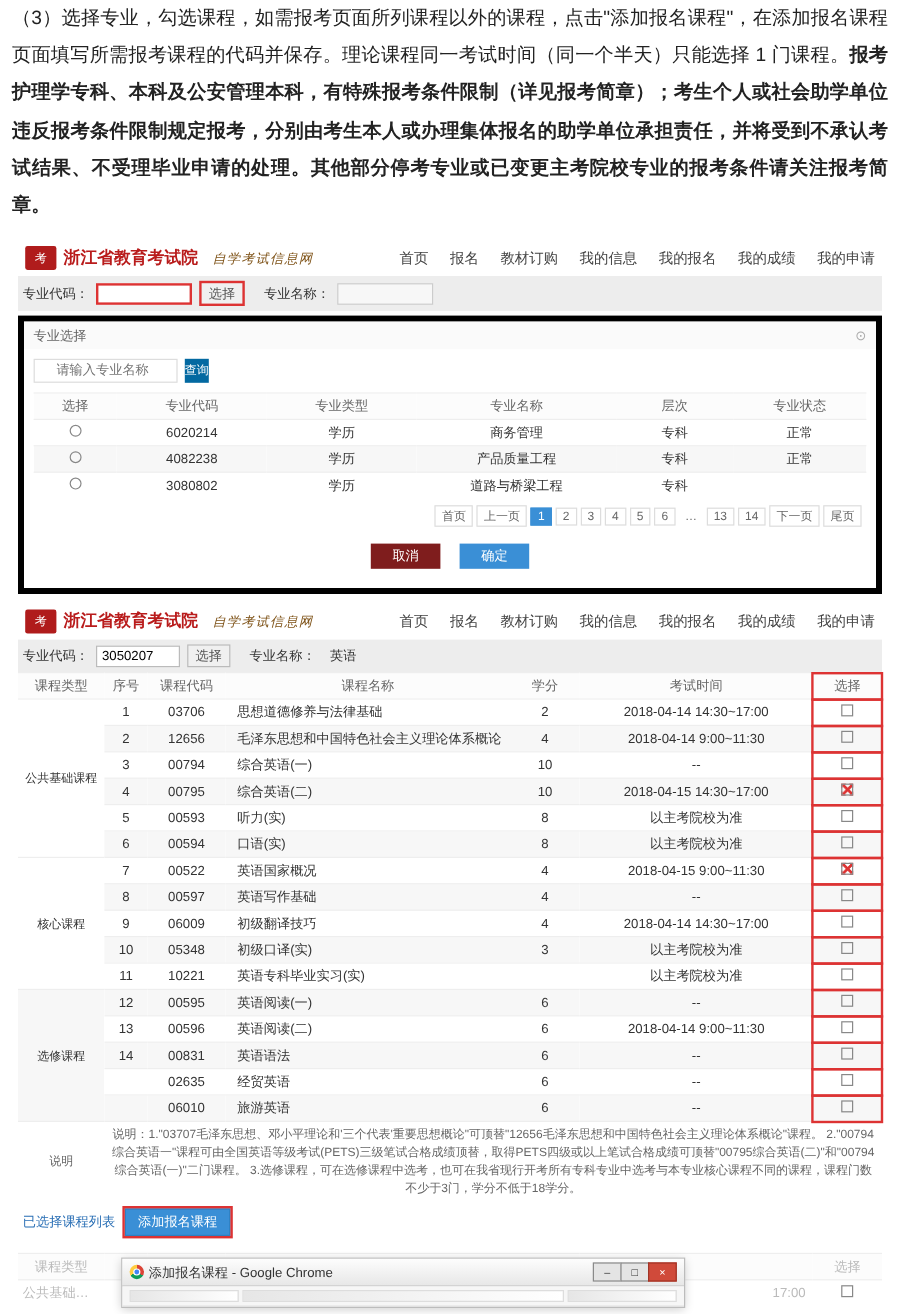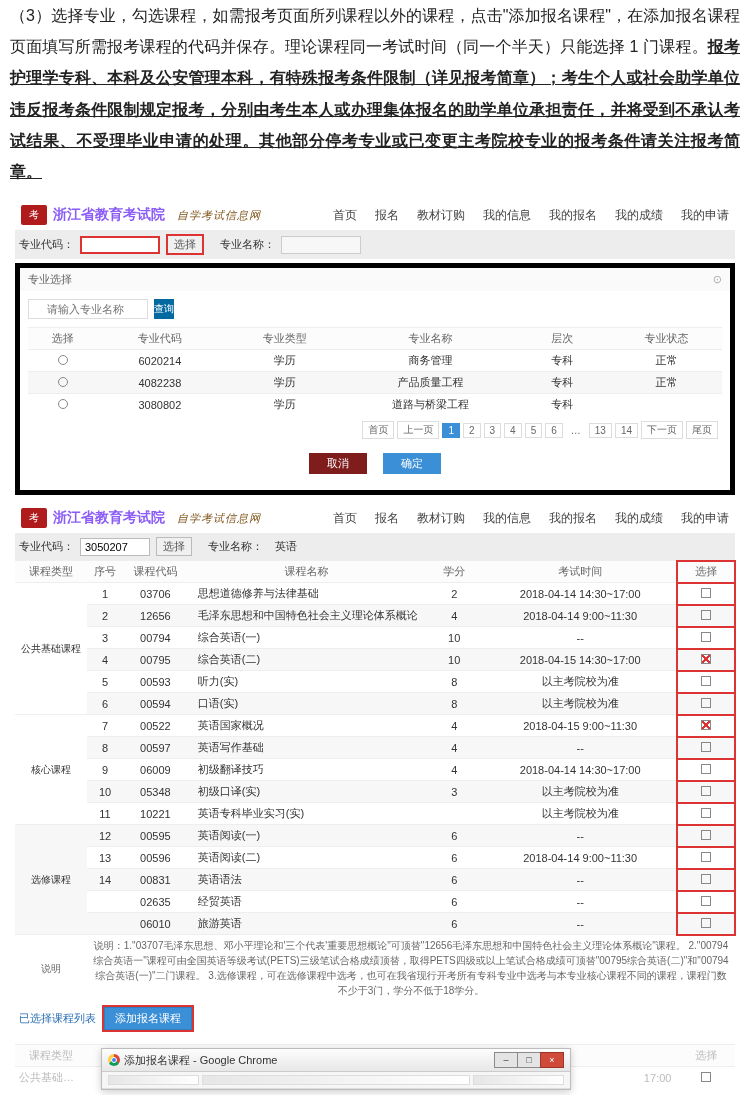--- a/index.html
+++ b/index.html
@@ -1,23 +1,23 @@
 <!DOCTYPE html>
 <html><head>
 <meta charset="utf-8">
 <style>
   * { box-sizing: border-box; }
   body { margin: 0; font-family: "Microsoft YaHei", SimSun, Arial, sans-serif; font-size: 12px; color: #333; width: 750px; background: #fff; }
   .doc-text { font-size: 16px; line-height: 1.95; padding: 0 10px 8px 10px; color: #222; text-align: justify; }
-  .doc-text .bold { font-weight: bold; text-decoration: underline; }
+  .doc-text .bold { font-weight: bold; }
   .screenshot { border: 1px solid transparent; margin: 4px 14px 6px 14px; font-size: 11px; position: relative; }
   .hdr { display: flex; align-items: center; background: #fff; padding: 5px 6px 5px 6px; height: 30px; }
   .logo-box { display: flex; align-items: center; gap: 6px; }
   .logo-mark { width: 26px; height: 20px; background: #b01c1c; color: #fff; font-size: 10px; display: flex; align-items: center; justify-content: center; border-radius: 2px; }
-  .logo-text { font-size: 14px; font-weight: bold; color: #8b5cf6; }
+  .logo-text { font-size: 14px; font-weight: bold; color: #b91c1c; }
   .logo-sub { font-size: 11px; letter-spacing: 1px; color: #7e5217; margin-left: 6px; font-style: italic; }
   .nav { margin-left: auto; display: flex; gap: 18px; font-size: 12px; color: #444; }
   .nav span { cursor: pointer; }
   .bar1 { display: flex; align-items: center; gap: 6px; padding: 4px 4px; background: #ededed; font-size: 11px; }
   .bar1 input { height: 18px; border: 1px solid #ccc; padding: 0 4px; font-size: 11px; }
   .bar1 .btn-pick { border: 2px solid #d33; background: #f0f0f0; padding: 1px 6px; font-size: 11px; color: #555; }
   .panel { border: 5px solid #000000; margin: 4px 0 0 0; background: #fff; }
   .panel-title { background: #fafafa; padding: 4px 8px; color: #666; display: flex; justify-content: space-between; align-items: center; }
   .panel-title .close { color: #aaa; }
   .panel-body { padding: 8px; }

